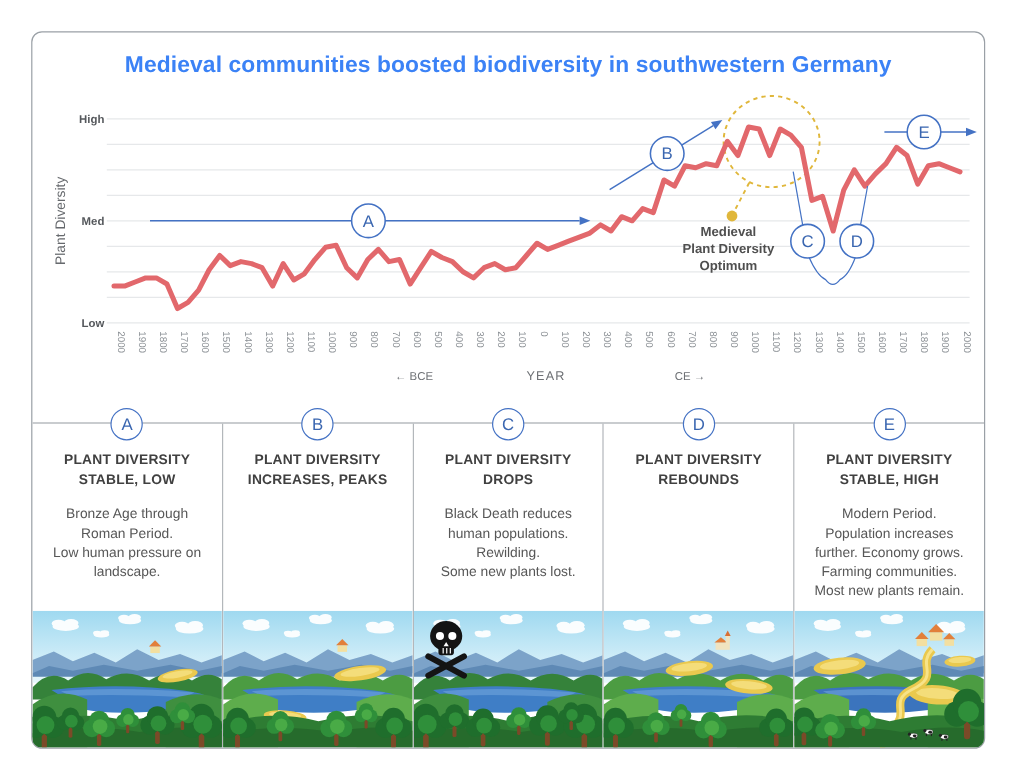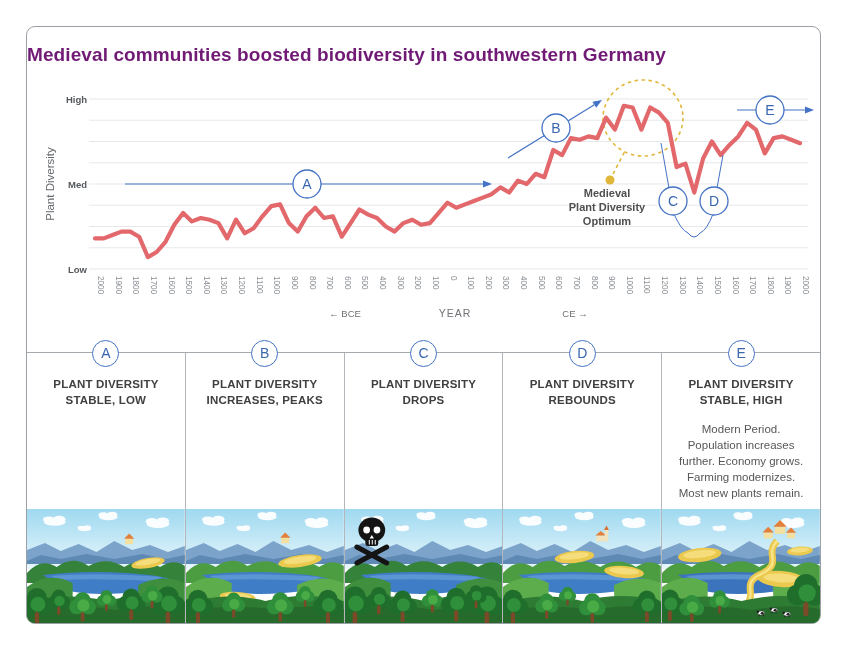--- a/index.html
+++ b/index.html
@@ -4,21 +4,21 @@
 <style>
   * { margin:0; padding:0; box-sizing:border-box; }
   html,body { background:#ffffff; }
   body { width:848px; height:650px; font-family:"Liberation Sans", sans-serif; position:relative; overflow:hidden; }
   .frame {
     position:absolute; left:26px; top:26px; width:795px; height:598px;
     border:1.6px solid #9aa0a6; border-radius:9px; background:#fff; overflow:hidden;
   }
   .title {
     position:absolute; top:17px; left:0; width:100%;
-    text-align:left; font-size:19px; font-weight:600; color:#701a75; letter-spacing:0.1px;
+    text-align:center; font-size:19px; font-weight:600; color:#3b82f6; letter-spacing:0.1px;
   }
   #chart-svg { position:absolute; left:0; top:50px; }
   .panels {
     position:absolute; left:0; top:325px; width:100%; height:271px;
     display:flex; border-top:1.2px solid #a6abb0;
   }
   .panel { position:relative; flex:1 1 0; border-left:1px solid #b3b7bb; }
   .panel:first-child { border-left:none; }
   .badge {
     position:absolute; top:-13.5px; left:50%; margin-left:-13.5px;
@@ -144,20 +144,24 @@
         <text x="743" y="37.8" text-anchor="middle" font-size="14" font-weight="500" fill="#3a66b0" font-family="Liberation Sans, sans-serif">E</text>
       </g>
     </svg>
 
   <div class="panels">
 
     <section class="panel">
       <div class="badge">A</div>
       <h2>PLANT DIVERSITY
 STABLE, LOW</h2>
+      <p>Bronze Age through
+Roman Period.
+Low human pressure on
+landscape.</p>
       <div class="illus">
           <svg viewBox="0 0 159 114" preserveAspectRatio="none">
             <defs>
               <linearGradient id="sky-a" x1="0" y1="0" x2="0" y2="1">
                 <stop offset="0" stop-color="#9fd9f0"></stop>
                 <stop offset="1" stop-color="#e8f7fc"></stop>
               </linearGradient>
             </defs>
             <rect x="0" y="0" width="159" height="60" fill="url(#sky-a)"></rect>
             <g transform="translate(28,13) scale(1)" fill="#ffffff" opacity="0.95">
@@ -340,20 +344,24 @@
               <circle cx="0.6" cy="-7.5" r="4.4" fill="#49ab46"></circle>
             </g>
           </svg>
         </div>
     </section>
 
     <section class="panel">
       <div class="badge">C</div>
       <h2>PLANT DIVERSITY
 DROPS</h2>
+      <p>Black Death reduces
+human populations.
+Rewilding.
+Some new plants lost.</p>
       <div class="illus">
           <svg viewBox="0 0 159 114" preserveAspectRatio="none">
             <defs>
               <linearGradient id="sky-c" x1="0" y1="0" x2="0" y2="1">
                 <stop offset="0" stop-color="#9fd9f0"></stop>
                 <stop offset="1" stop-color="#e8f7fc"></stop>
               </linearGradient>
             </defs>
             <rect x="0" y="0" width="159" height="60" fill="url(#sky-c)"></rect>
             <g transform="translate(28,13) scale(1)" fill="#ffffff" opacity="0.95">
@@ -547,21 +555,21 @@
         </div>
     </section>
 
     <section class="panel">
       <div class="badge">E</div>
       <h2>PLANT DIVERSITY
 STABLE, HIGH</h2>
       <p>Modern Period.
 Population increases
 further. Economy grows.
-Farming modernizes.
+Farming communities.
 Most new plants remain.</p>
       <div class="illus">
           <svg viewBox="0 0 159 114" preserveAspectRatio="none">
             <defs>
               <linearGradient id="sky-e" x1="0" y1="0" x2="0" y2="1">
                 <stop offset="0" stop-color="#9fd9f0"></stop>
                 <stop offset="1" stop-color="#e8f7fc"></stop>
               </linearGradient>
             </defs>
             <rect x="0" y="0" width="159" height="60" fill="url(#sky-e)"></rect>

